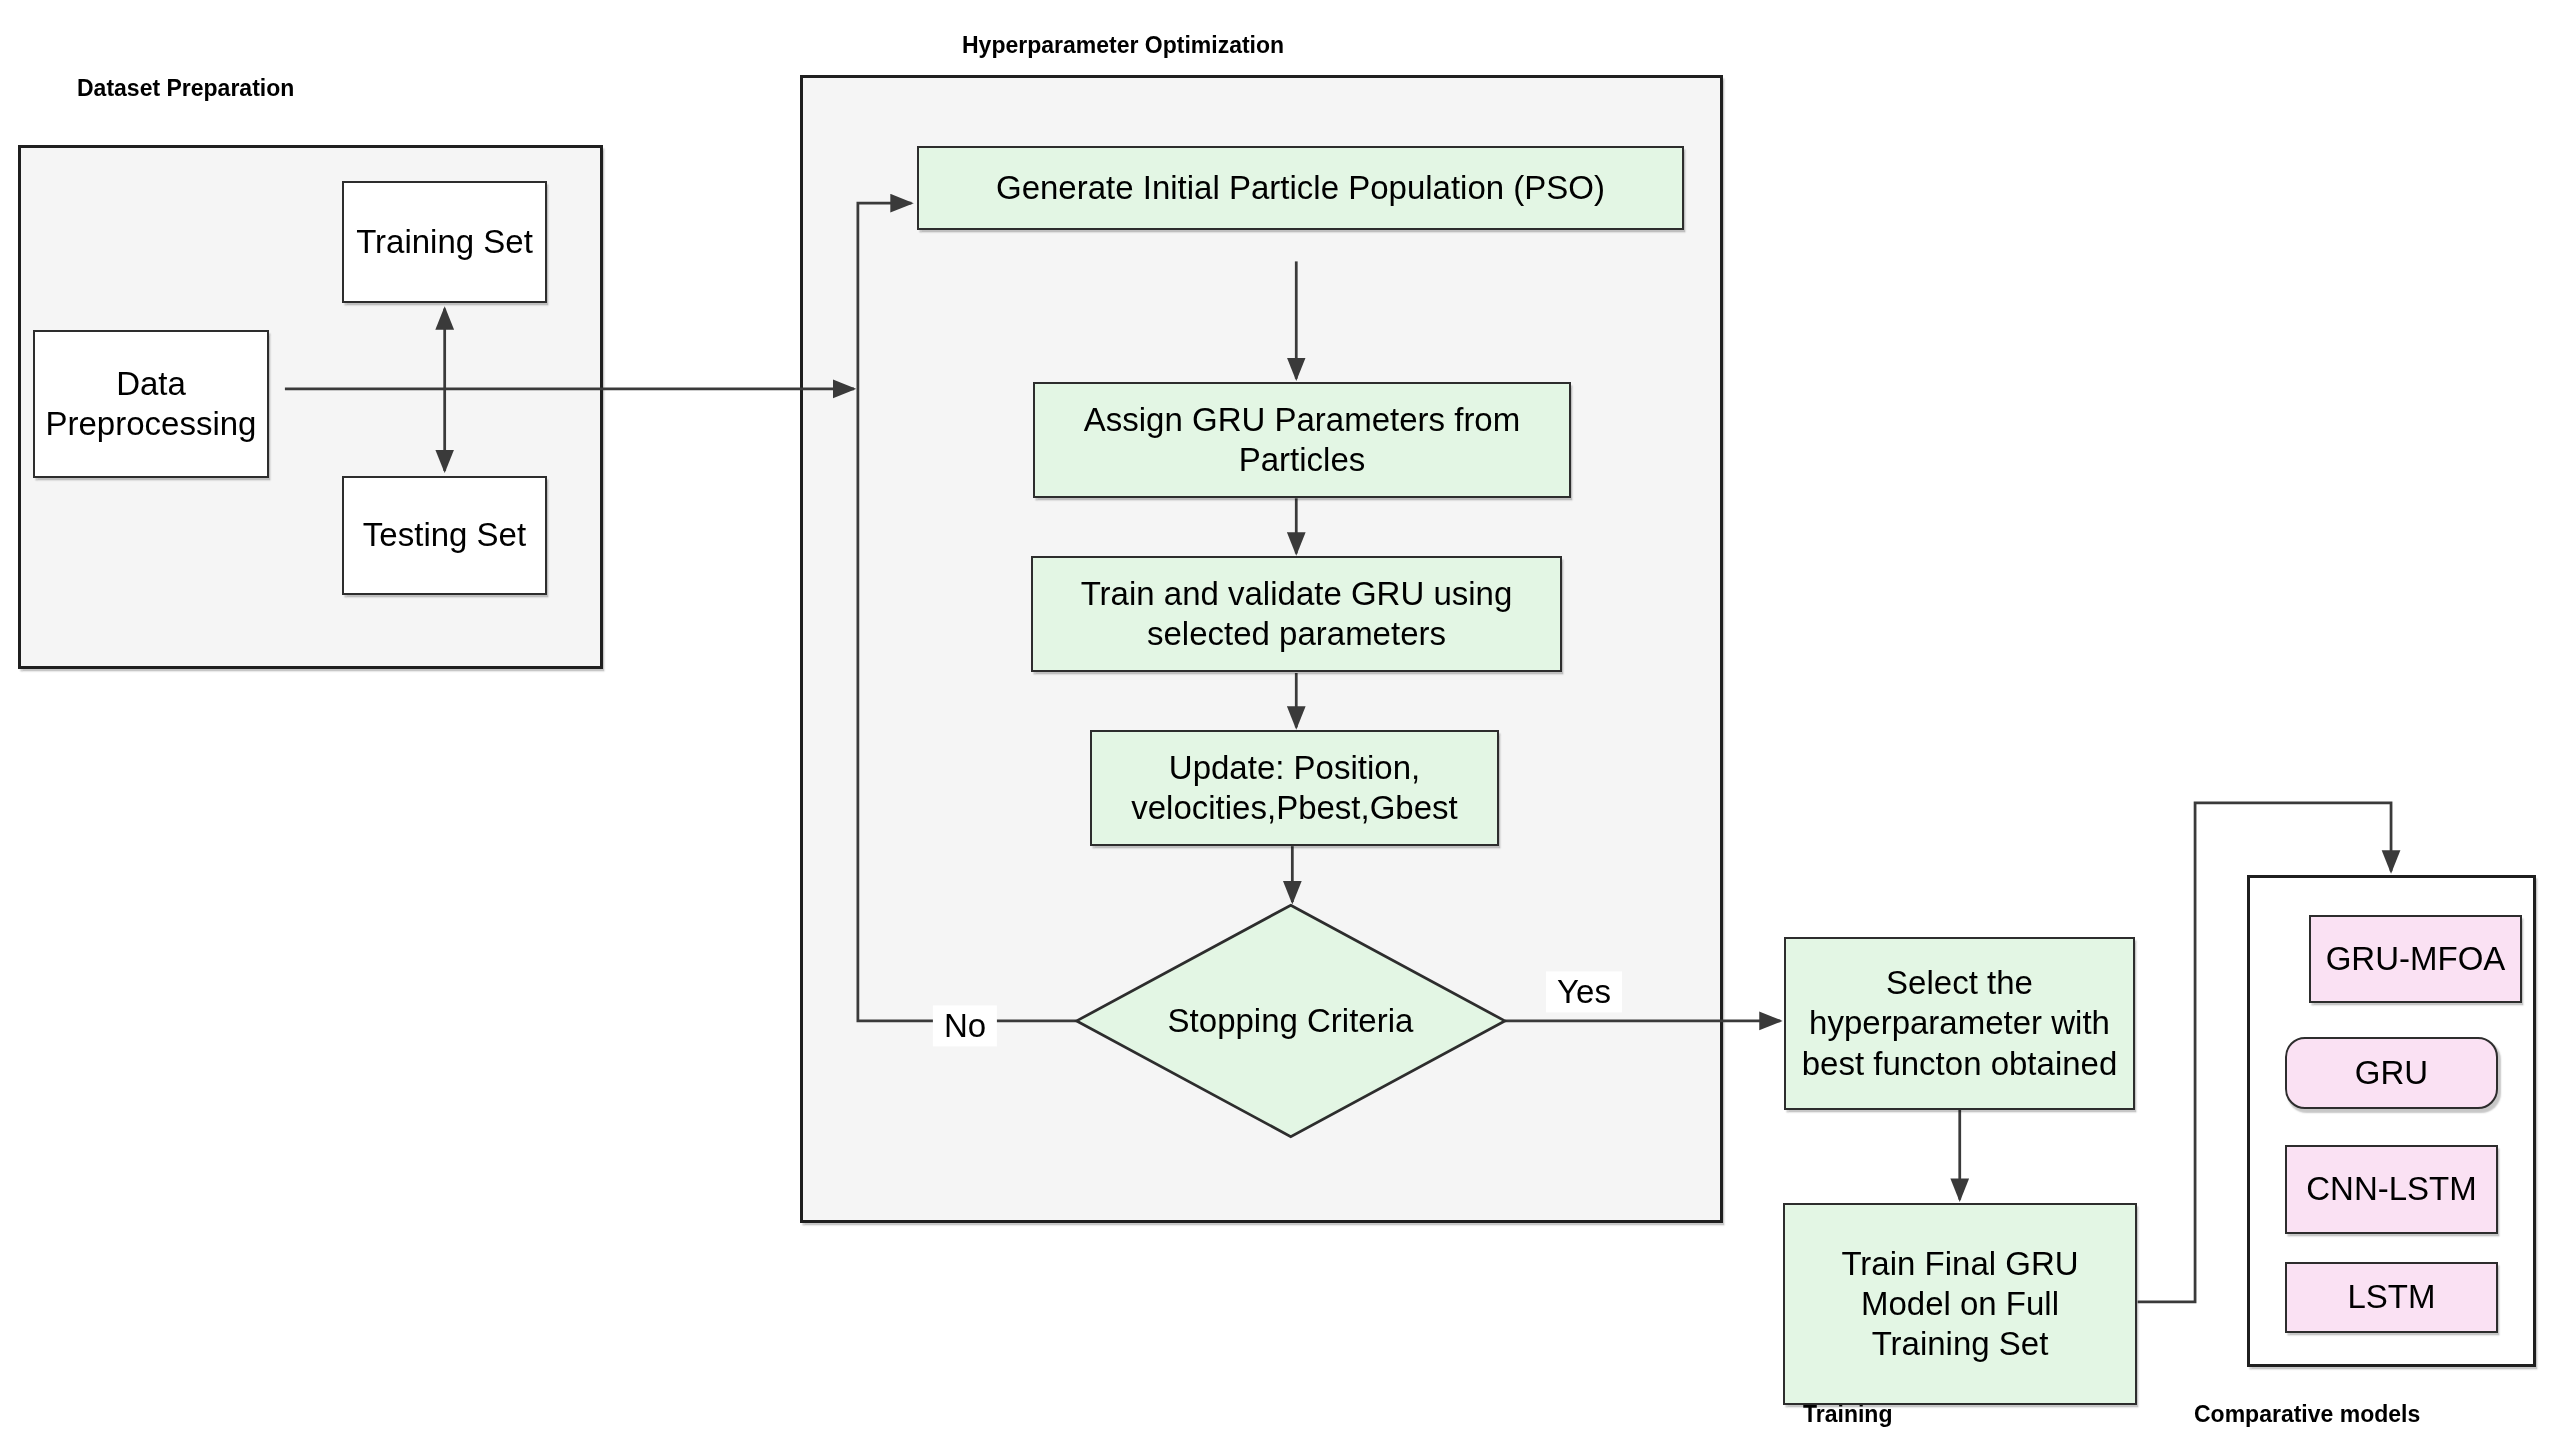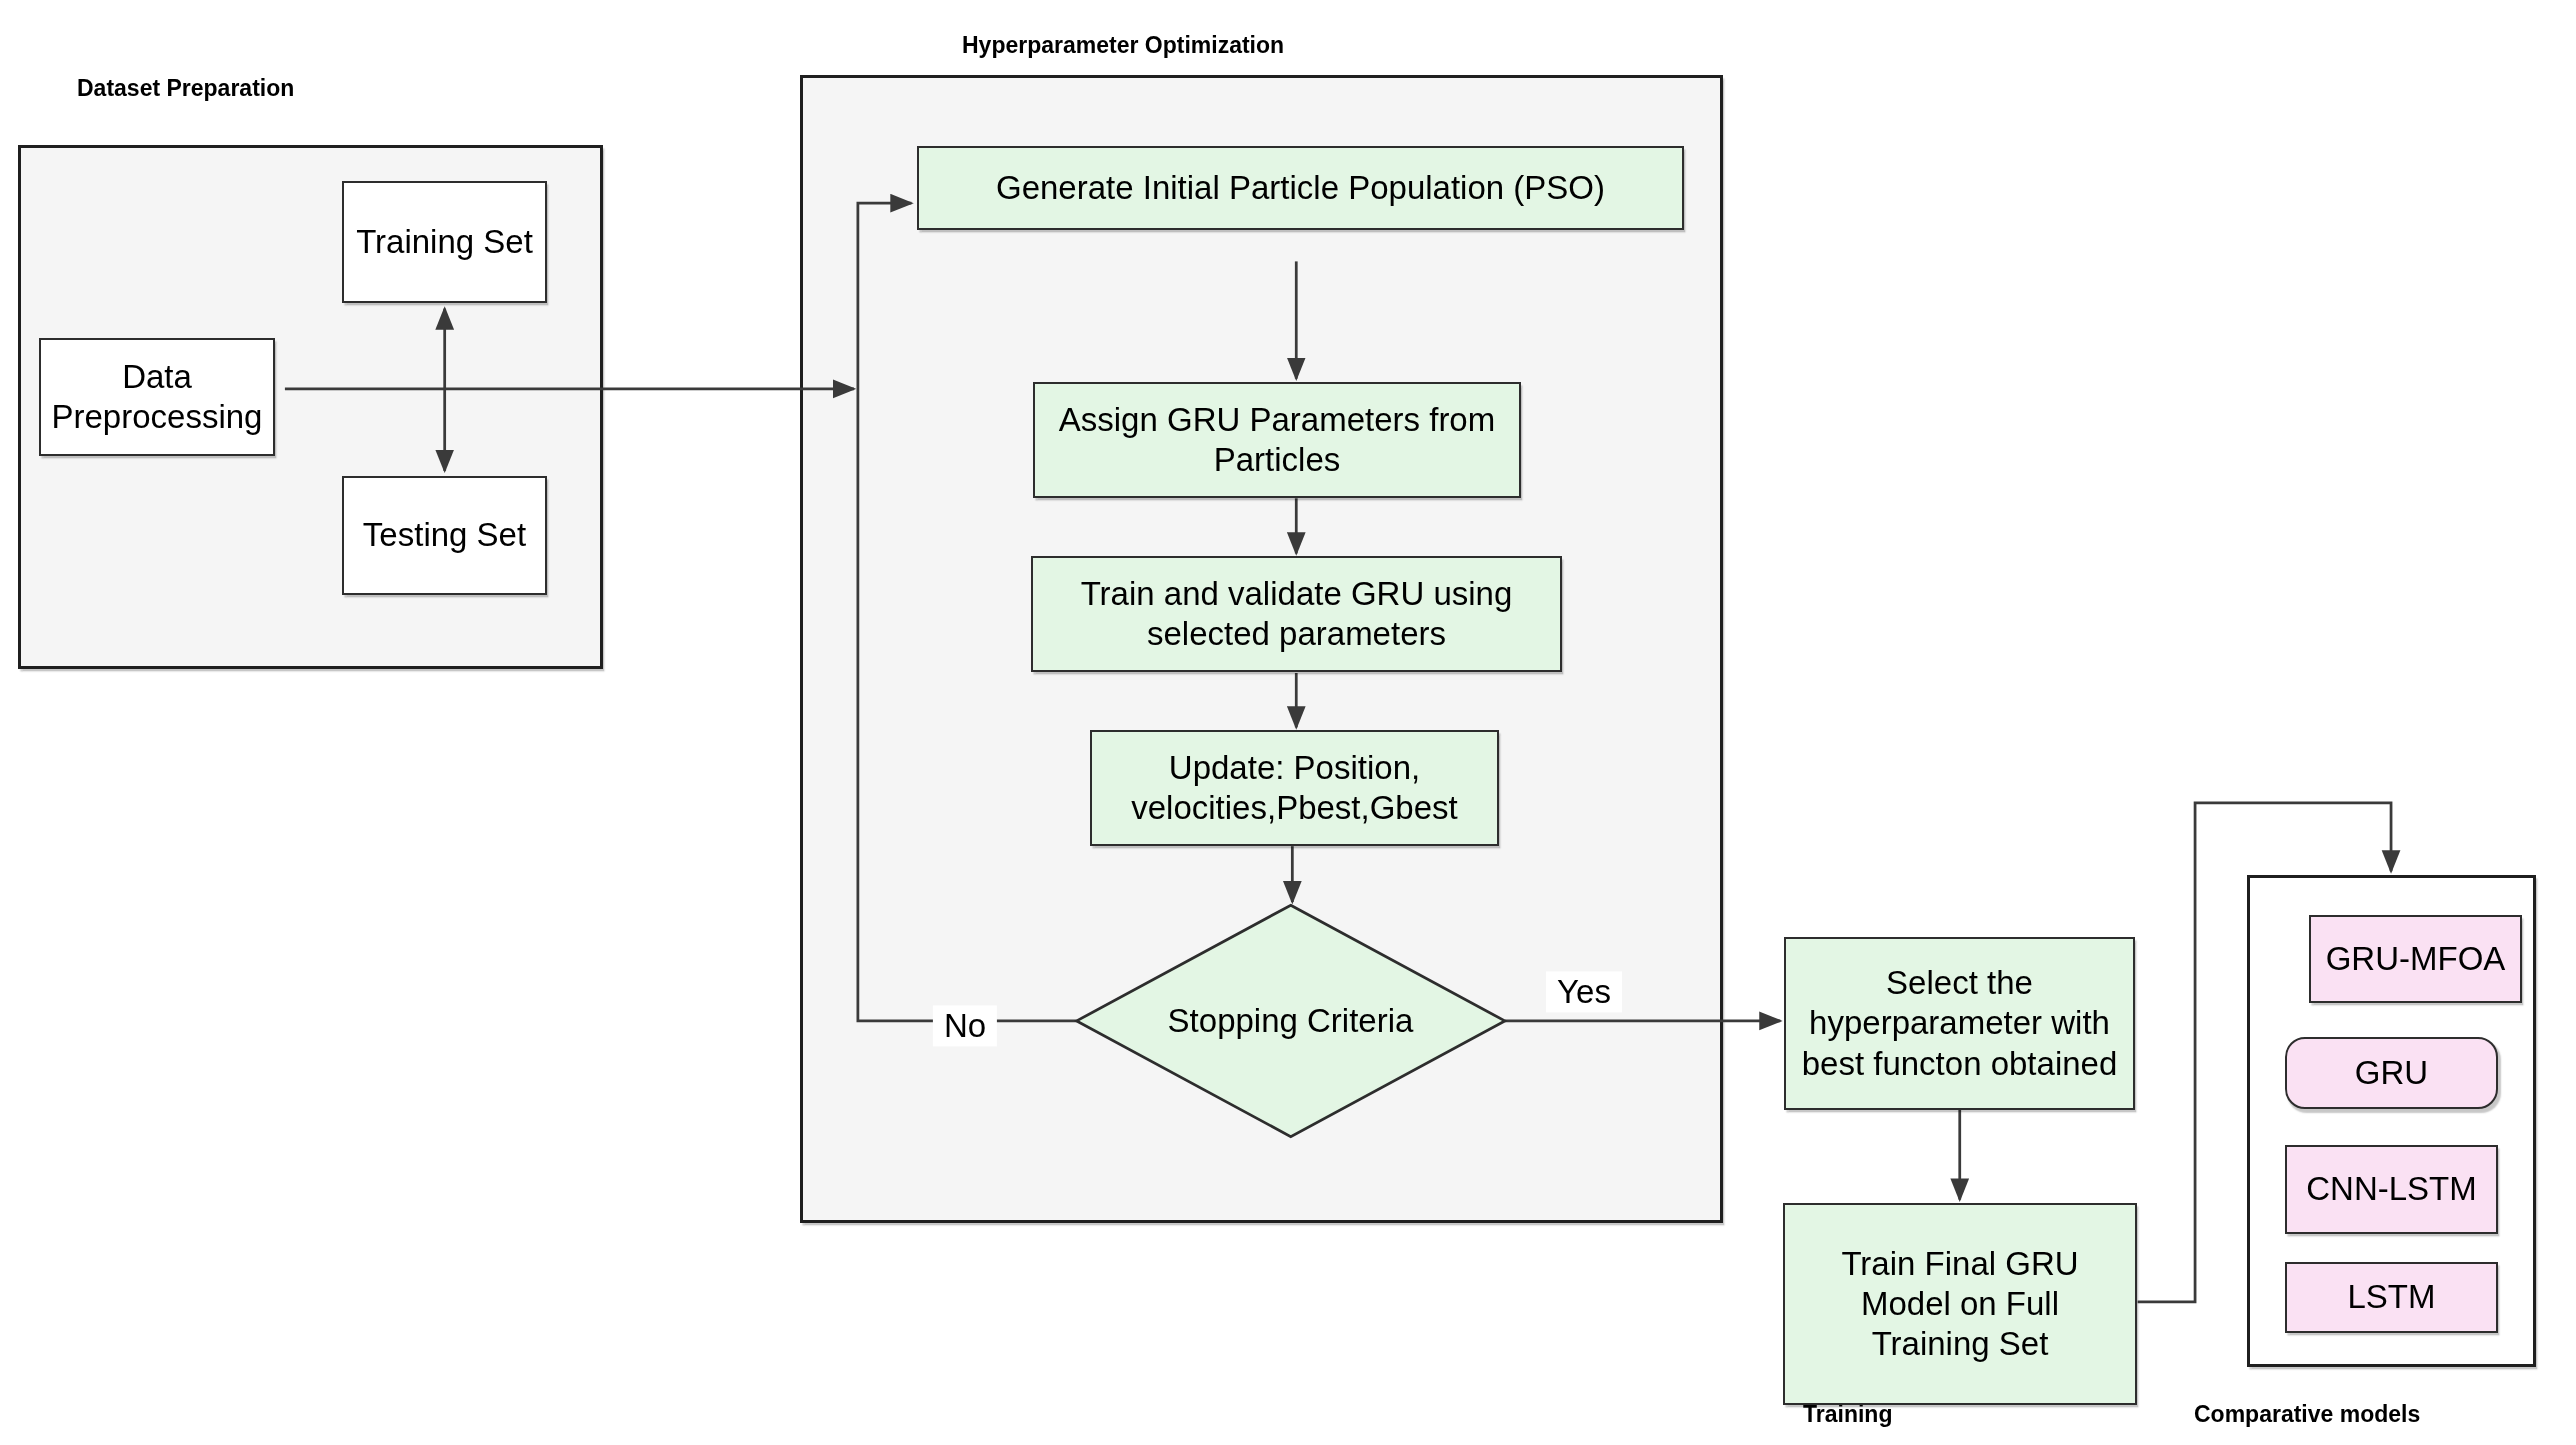--- a/index.html
+++ b/index.html
@@ -64,25 +64,25 @@
       <polygon points="1640,1150 1912,1297 1640,1444 1368,1297" fill="#e3f6e4" stroke="#2d2d2d" stroke-width="3.5"></polygon>
     </g>
   </svg>
 
   <div class="section-title" style="left:77px;top:65px;width:472px;">Dataset Preparation</div>
   <div class="section-title" style="left:962px;top:22px;width:630px;">Hyperparameter Optimization</div>
   <div class="section-title" style="left:1803px;top:1391px;width:315px;">Training</div>
   <div class="section-title" style="left:2194px;top:1391px;width:394px;">Comparative models</div>
 
   <div class="node white" style="left:342px;top:181px;width:205px;height:122px;padding:0 1.6px;">Training Set</div>
-  <div class="node white" style="left:39px;top:330px;width:236px;height:118px;padding:0 6.3px;margin-top:8px;">Data Preprocessing</div>
+  <div class="node white" style="left:33px;top:330px;width:236px;height:148px;padding:0 6.3px;">Data Preprocessing</div>
   <div class="node white" style="left:342px;top:476px;width:205px;height:119px;padding:0 1.6px;">Testing Set</div>
 
   <div class="node green" style="left:917px;top:146px;width:767px;height:84px;padding:0 7.9px;">Generate Initial Particle Population (PSO)</div>
-  <div class="node green" style="left:1033px;top:382px;width:488px;height:116px;padding:0 4px;">Assign GRU Parameters from Particles</div>
+  <div class="node green" style="left:1033px;top:382px;width:538px;height:116px;padding:0 4px;">Assign GRU Parameters from Particles</div>
   <div class="node green" style="left:1031px;top:556px;width:531px;height:116px;padding:0 11px;">Train and validate GRU using selected parameters</div>
   <div class="node green" style="left:1090px;top:730px;width:409px;height:116px;padding:0 12.6px;">Update: Position, velocities,Pbest,Gbest</div>
   <div class="diamond-label">Stopping Criteria</div>
 
   <div class="edge-label" style="left:965px;top:1026px;">No</div>
   <div class="edge-label" style="left:1584px;top:992px;">Yes</div>
 
   <div class="node green" style="left:1784px;top:937px;width:351px;height:173px;padding:0 4.7px;">Select the hyperparameter with best functon obtained</div>
   <div class="node green" style="left:1783px;top:1203px;width:354px;height:202px;padding:0 31.5px;">Train Final GRU Model on Full Training Set</div>
 

